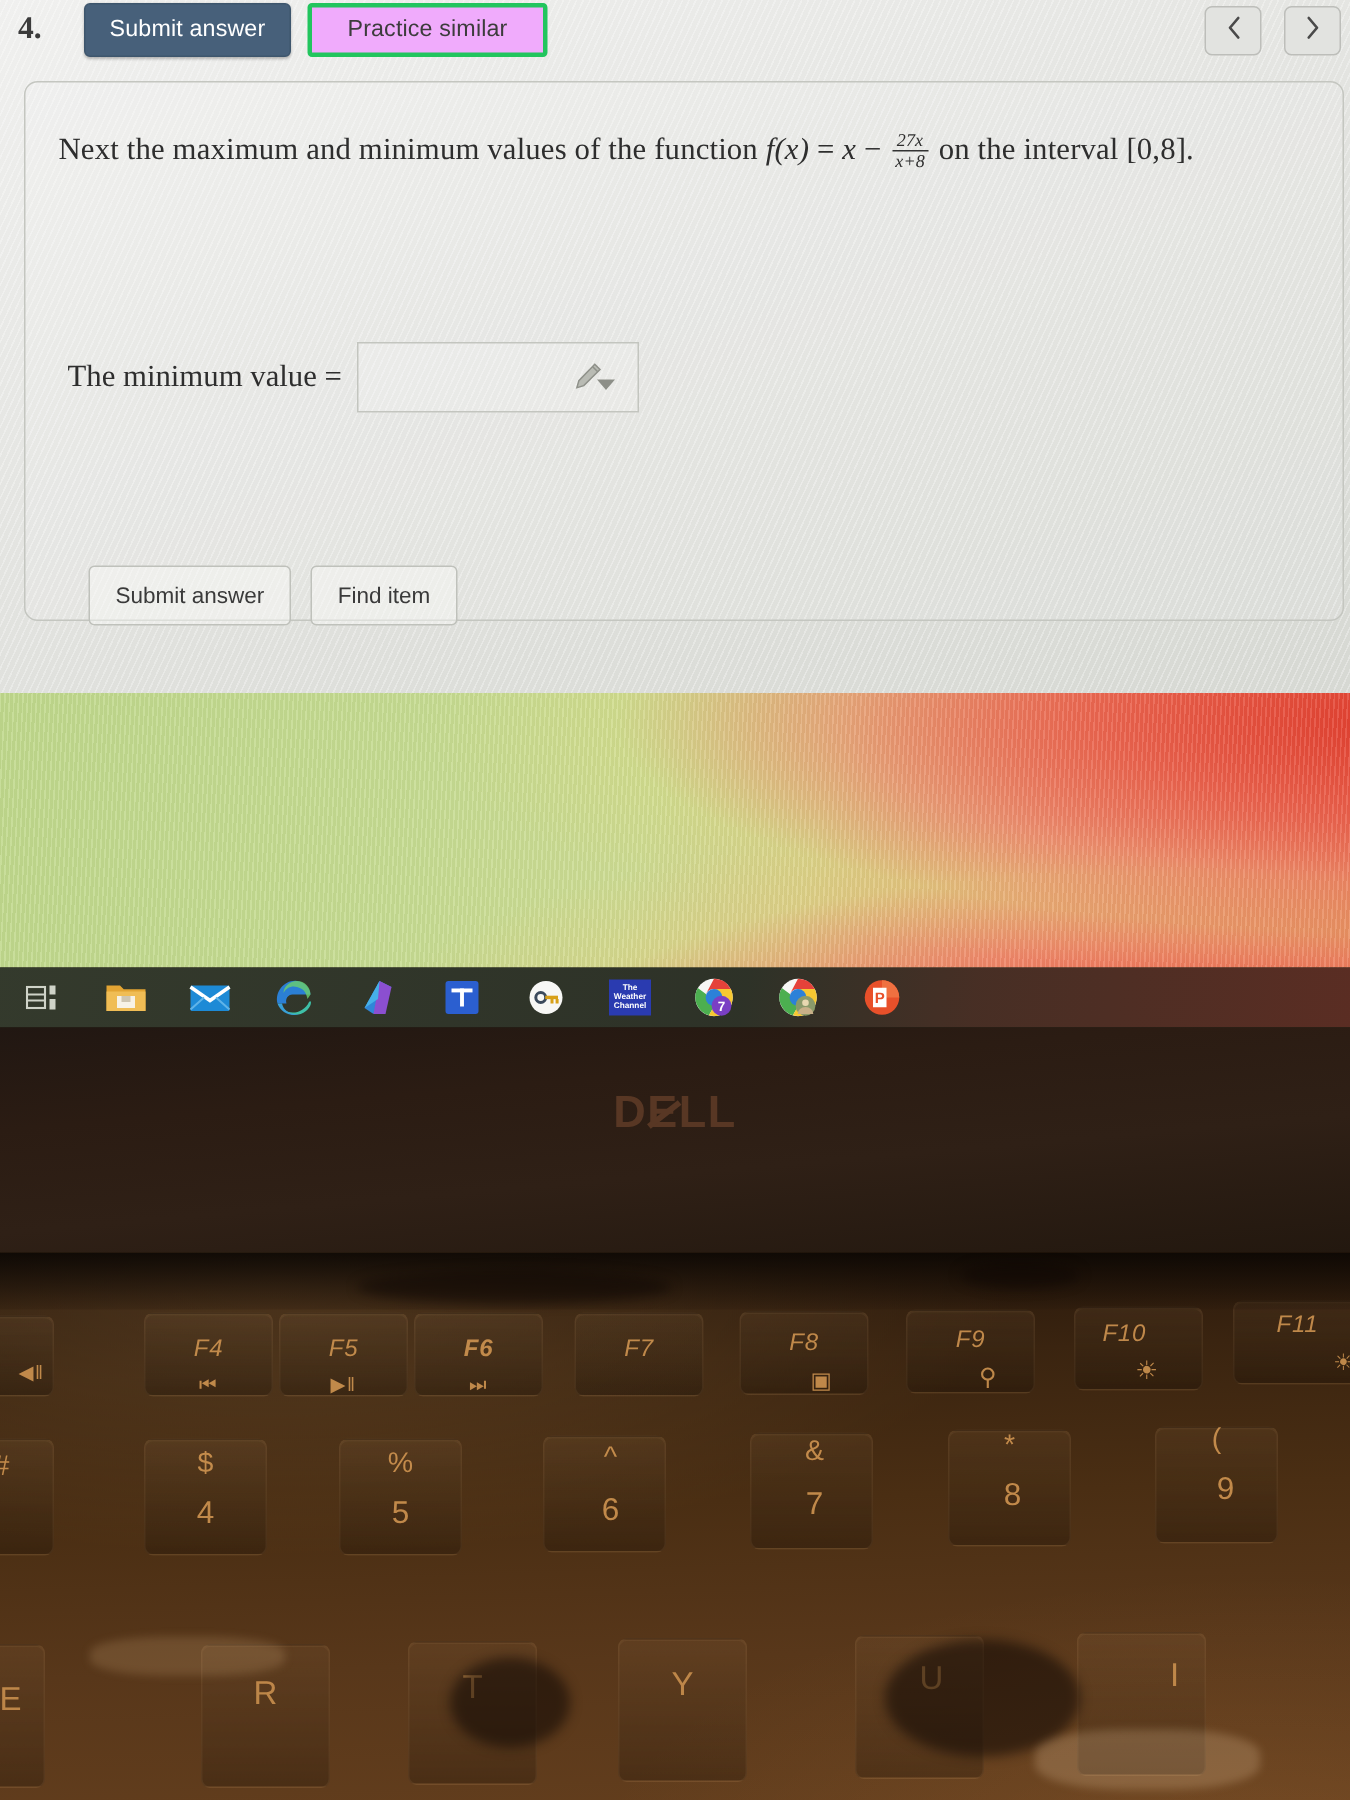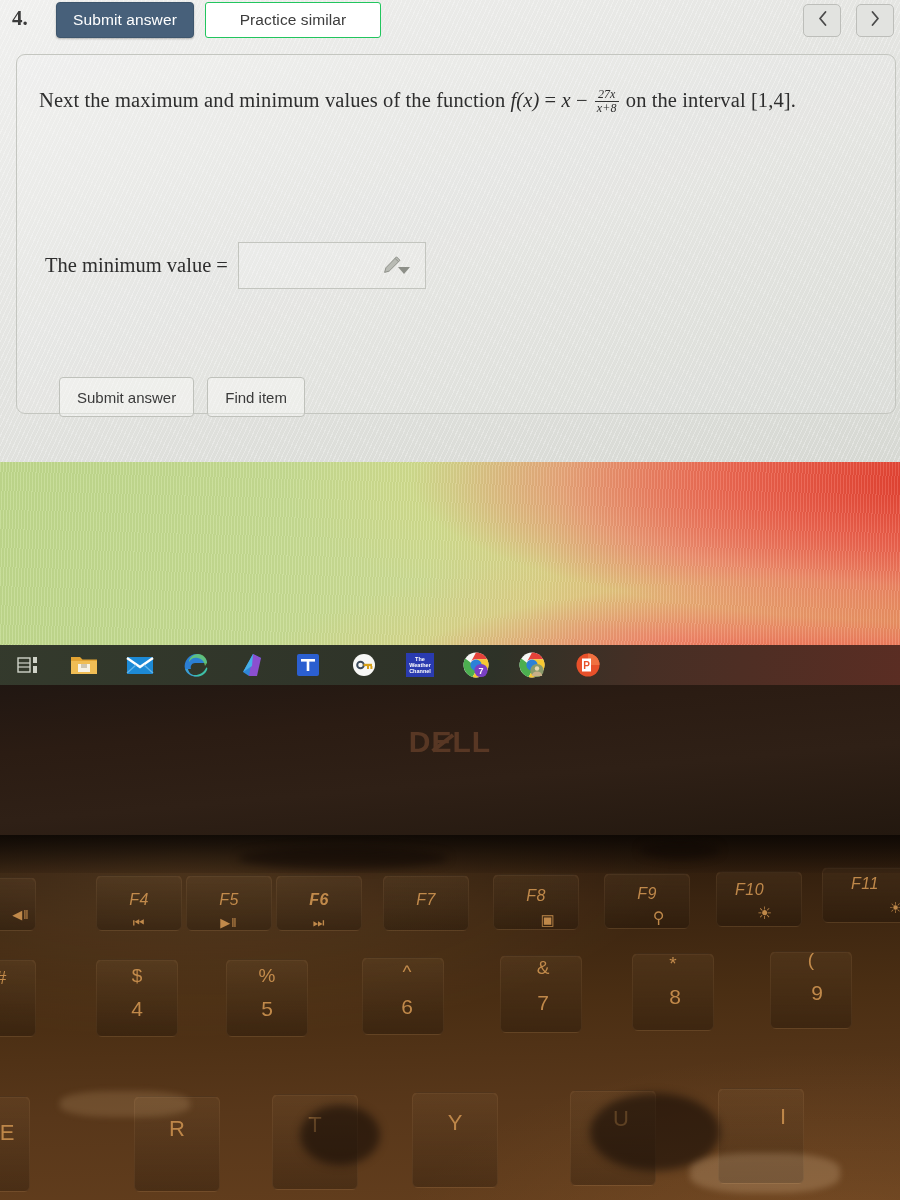--- a/index.html
+++ b/index.html
@@ -68,24 +68,24 @@
   .tab-active {
     left: 56px;
     width: 138px;
     background: #47607a;
     color: #fff;
     border: 1px solid #3e566d;
     box-shadow: 0 1px 2px rgba(0,0,0,.25);
   }
   .tab-inactive {
     left: 205px;
-    width: 176px;
-    background: #ffffff;
+    width: 160px;
+    background: #f0abfc;
     color: #3c3c3c;
-    border: 1px solid #22c55e;
+    border: 3px solid #22c55e;
     border-radius: 3px;
   }
 
   .navbtn {
     position: absolute;
     top: 4px;
     width: 38px; height: 33px;
     background: #e2e3e0;
     border: 1px solid #bdbeba;
     border-radius: 5px;
@@ -131,21 +131,21 @@
   .frac .den { display: block; border-top: 1.2px solid #333; padding: 0 2px; }
 
   
   .arow {
     position: absolute;
     left: 28px;
     height: 48px;
     display: flex;
     align-items: center;
   }
-  .arow.min { top: 186px; text-align: center; }
+  .arow.min { top: 172px; text-align: center; }
   .arow.max { top: 240px; }
   .alabel {
     font-family: "Liberation Serif", serif;
     font-size: 20.5px;
     color: #2e2e2e;
     white-space: nowrap;
   }
   .afield {
     margin-left: 10px;
     width: 188px; height: 47px;
@@ -353,21 +353,21 @@
           <svg viewBox="0 0 13 17">
               <path d="M3.5 2 L9 8.5 L3.5 15" fill="none" stroke="#4a4a4a" stroke-width="1.8" stroke-linecap="round" stroke-linejoin="round"></path>
             </svg>
         </span>
       </div>
     </div>
 
     <div class="qcard">
 
       <div class="qtext">
-        <span>Next the maximum and minimum values of the function </span><span class="math">f</span><span class="math">(</span><span class="math">x</span><span class="math">)</span><span> = </span><span class="math">x</span><span> − </span><span class="frac"><span class="num">27x</span><span class="den">x+8</span></span><span> on the interval [1,4].</span>
+        <span>Next the maximum and minimum values of the function </span><span class="math">f</span><span class="math">(</span><span class="math">x</span><span class="math">)</span><span> = </span><span class="math">x</span><span> − </span><span class="frac"><span class="num">27x</span><span class="den">x+8</span></span><span> on the interval [0,8].</span>
       </div>
 
       <div class="arow min">
         <span class="alabel">The minimum value =</span>
         <div class="afield">
           <span class="pencil">
             <svg viewBox="0 0 22 22">
               <path d="M15.5 2.8 L19 6.3 L8.2 17.1 L3.6 18.4 L4.9 13.8 Z" fill="#b9bbb4" stroke="#8f918a" stroke-width="1"></path>
               <path d="M14 4.3 L17.5 7.8" stroke="#8f918a" stroke-width="1"></path>
             </svg>

